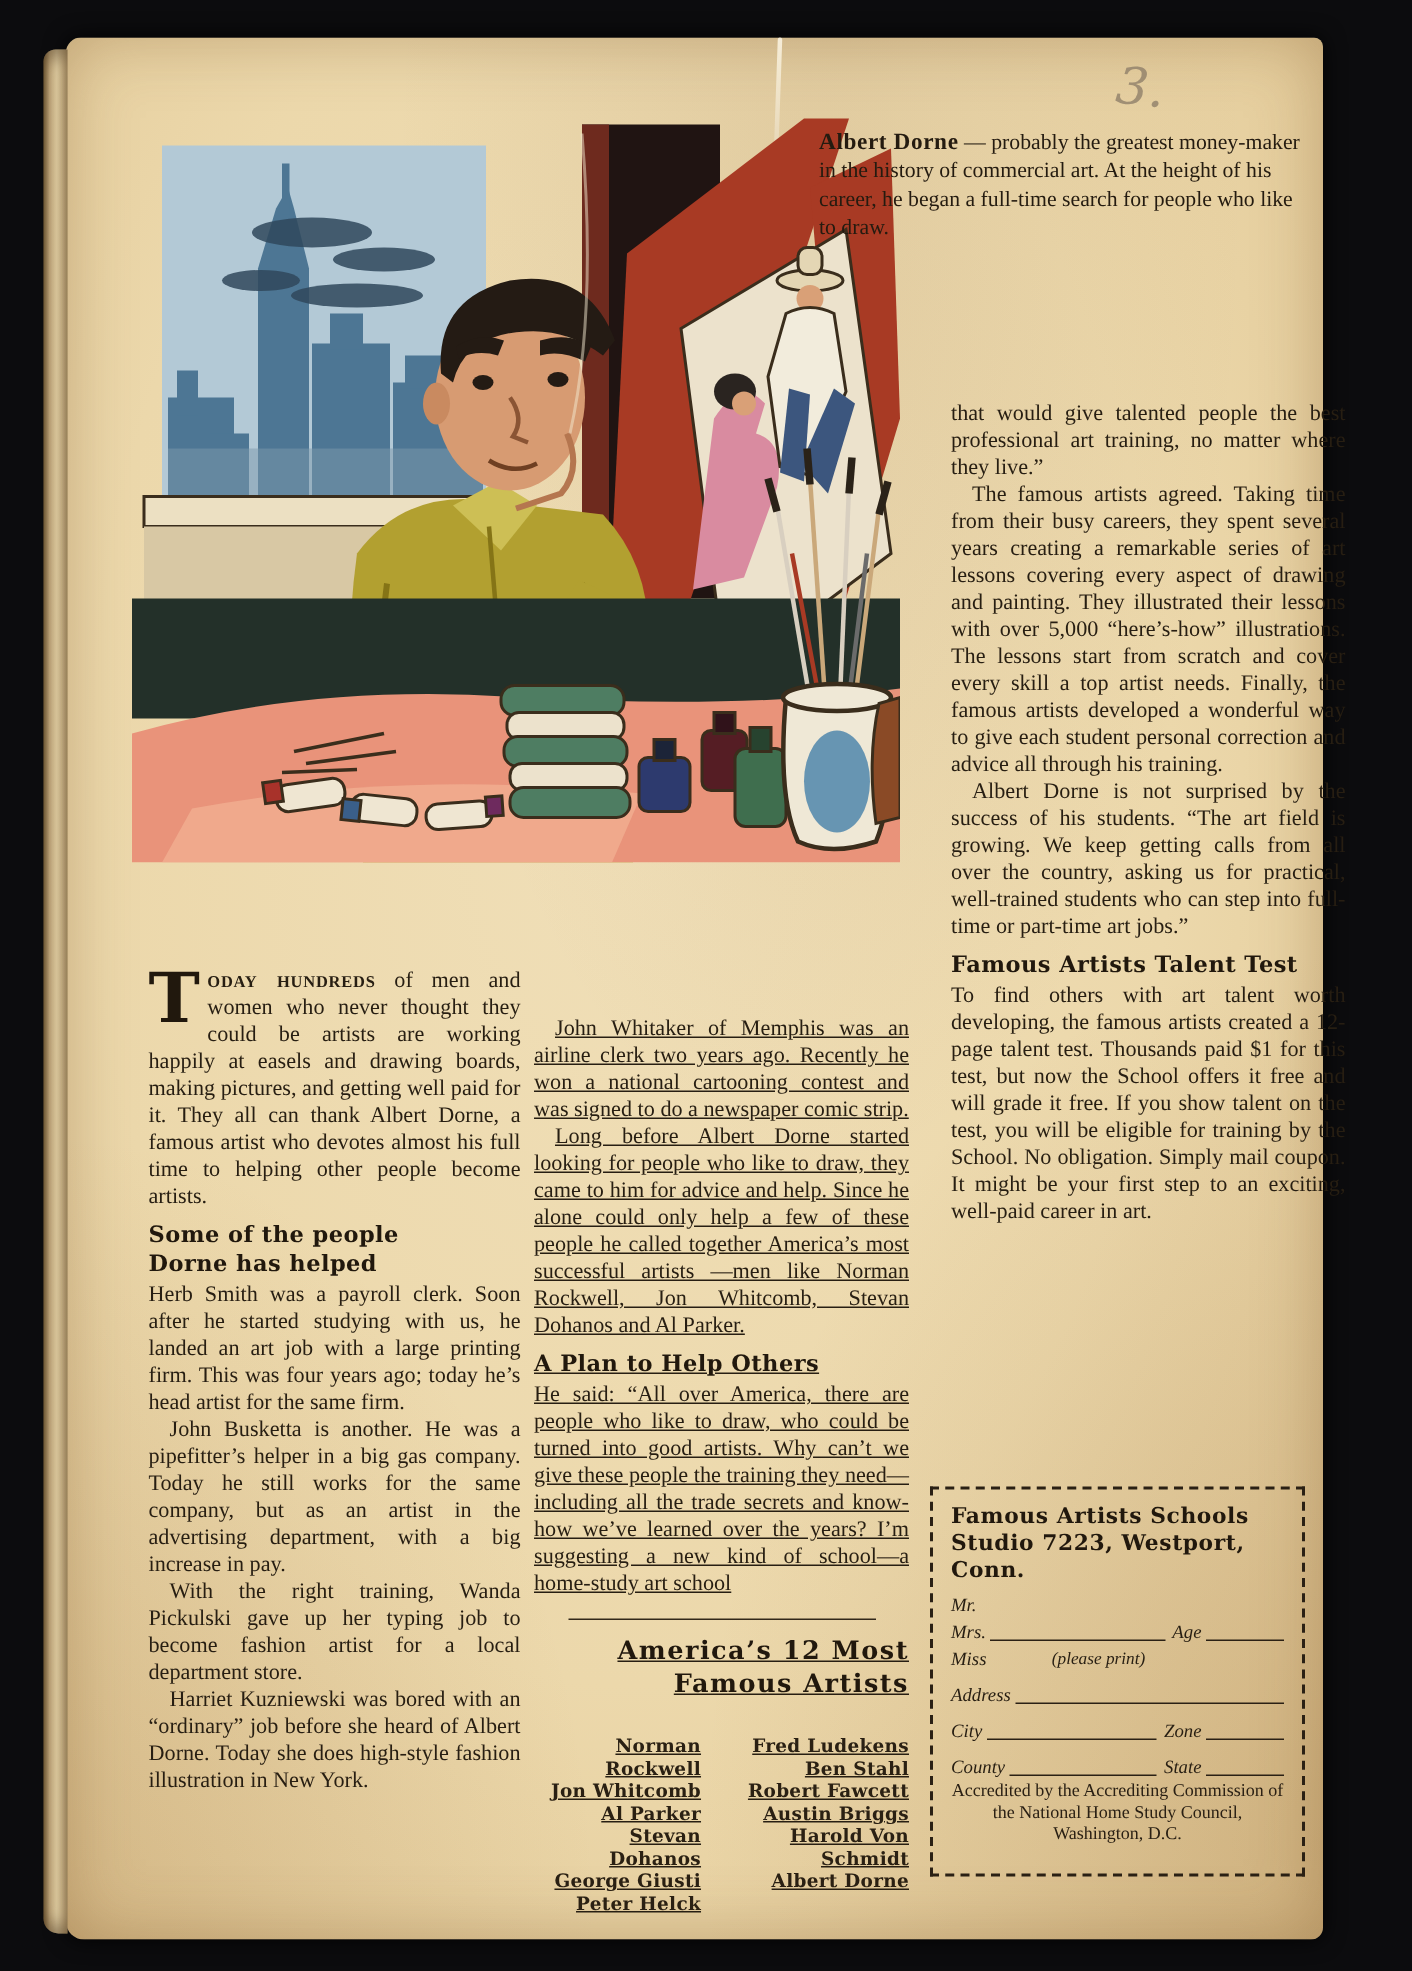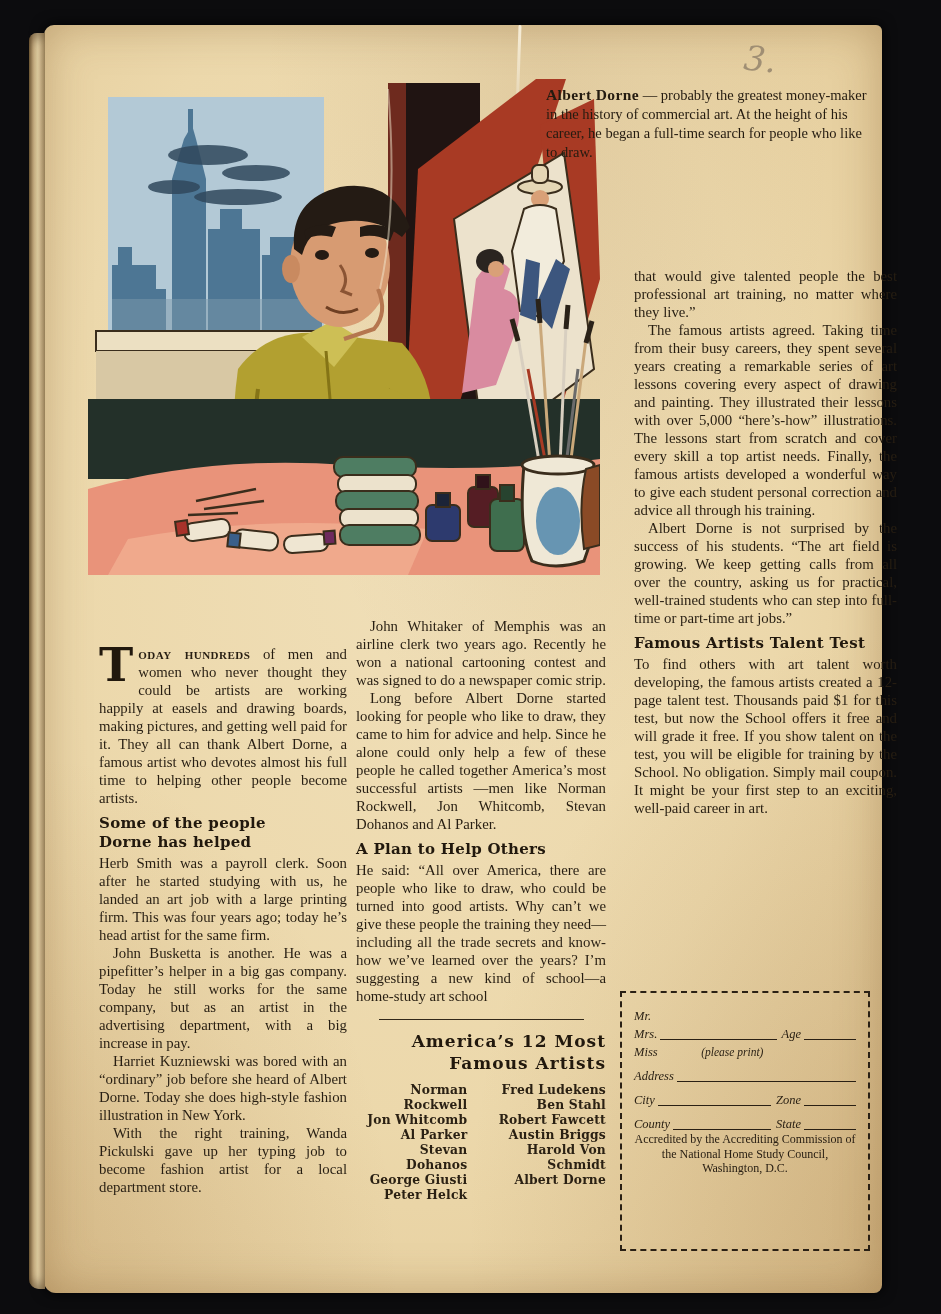--- a/index.html
+++ b/index.html
@@ -55,21 +55,21 @@
   .headline span { display:block; }
 
   
   .col {
     position:absolute; color:#271e12;
     font-size:14.8px; line-height:18px; text-align:justify;
   }
   .col p { margin:0; }
   .col p.indent { text-indent:14px; }
   .col-left { left:55px; top:620px; width:248px; }
-  .col-mid  { left:312px; top:592px; width:250px; }
+  .col-mid  { left:312px; top:652px; width:250px;text-decoration:underline; }
   .col-right{ left:590px; top:242px; width:263px; }
 
   .subhead {
     font-family:"DejaVu Serif",serif; font-weight:bold;
     font-size:15px; line-height:19px; letter-spacing:.3px;
     margin:7px 0 2px 0; color:#21180d; text-align:left;
   }
   .subhead span { display:block; }
 
   .dropcap {
@@ -78,21 +78,21 @@
   }
   .smallcaps { font-variant:small-caps; letter-spacing:.5px; font-weight:bold; font-size:15px; }
 
   
   .divider { border:none; border-top:1.5px solid #32281a; width:82%; margin:14px auto 10px auto; }
   .famous-heading {
     text-align:right; font-family:"DejaVu Serif",serif; font-weight:bold;
     font-size:17px; line-height:22px; letter-spacing:1px; color:#21180d;
   }
   .famous-heading span{ display:block; }
-  .artists { display:flex; gap:12px; margin-top:8px; justify-content:center; }
+  .artists { display:flex; gap:12px; margin-top:22px; justify-content:center; }
   .artists ul { list-style:none; font-family:"DejaVu Serif",serif; font-weight:bold;
     font-size:12.3px; line-height:15px; letter-spacing:.2px; color:#2a2013; }
   .artists ul.a-left  { text-align:right; }
   .artists ul.a-right { text-align:right; }
 
   
   .coupon {
     position:absolute; left:576px; top:966px; width:250px; height:260px;
     border:2.5px dashed #2a2014; padding:9px 12px 6px 12px;
     color:#271e12;
@@ -251,22 +251,22 @@
 
 
   <div class="col col-left">
     <p><span class="dropcap">T</span><span class="smallcaps">oday hundreds</span><span> of men and women who never thought they could be artists are working happily at easels and drawing boards, making pictures, and getting well paid for it. They all can thank Albert Dorne, a famous artist who devotes almost his full time to helping other people become artists.</span></p>
     <h3 class="subhead">
       <span>Some of the people</span>
       <span>Dorne has helped</span>
     </h3>
     <p>Herb Smith was a payroll clerk. Soon after he started studying with us, he landed an art job with a large printing firm. This was four years ago; today he’s head artist for the same firm.</p>
     <p class="indent">John Busketta is another. He was a pipefitter’s helper in a big gas company. Today he still works for the same company, but as an artist in the advertising department, with a big increase in pay.</p>
+    <p class="indent">With the right training, Wanda Pickulski gave up her typing job to become fashion artist for a local department store.</p>
     <p class="indent">Harriet Kuzniewski was bored with an “ordinary” job before she heard of Albert Dorne. Today she does high-style fashion illustration in New York.</p>
-    <p class="indent">With the right training, Wanda Pickulski gave up her typing job to become fashion artist for a local department store.</p>
   </div>
 
   <div class="col col-mid">
     <p class="indent">John Whitaker of Memphis was an airline clerk two years ago. Recently he won a national cartooning contest and was signed to do a newspaper comic strip.</p>
     <p class="indent">Long before Albert Dorne started looking for people who like to draw, they came to him for advice and help. Since he alone could only help a few of these people he called together America’s most successful artists —men like Norman Rockwell, Jon Whitcomb, Stevan Dohanos and Al Parker.</p>
     <h3 class="subhead">
       <span>A Plan to Help Others</span>
     </h3>
     <p>He said: “All over America, there are people who like to draw, who could be turned into good artists. Why can’t we give these people the training they need—including all the trade secrets and know-how we’ve learned over the years? I’m suggesting a new kind of school—a home-study art school</p>
     <hr class="divider">
@@ -298,20 +298,24 @@
     <p>that would give talented people the best professional art training, no matter where they live.”</p>
     <p class="indent">The famous artists agreed. Taking time from their busy careers, they spent several years creating a remarkable series of art lessons covering every aspect of drawing and painting. They illustrated their lessons with over 5,000 “here’s-how” illustrations. The lessons start from scratch and cover every skill a top artist needs. Finally, the famous artists developed a wonderful way to give each student personal correction and advice all through his training.</p>
     <p class="indent">Albert Dorne is not surprised by the success of his students. “The art field is growing. We keep getting calls from all over the country, asking us for practical, well-trained students who can step into full-time or part-time art jobs.”</p>
     <h3 class="subhead">
       <span>Famous Artists Talent Test</span>
     </h3>
     <p>To find others with art talent worth developing, the famous artists created a 12-page talent test. Thousands paid $1 for this test, but now the School offers it free and will grade it free. If you show talent on the test, you will be eligible for training by the School. No obligation. Simply mail coupon. It might be your first step to an exciting, well-paid career in art.</p>
   </div>
 
   <div class="coupon">
+    <div class="coupon-title">
+      <span>Famous Artists Schools</span>
+      <span>Studio 7223, Westport, Conn.</span>
+    </div>
 
     <div class="c-row" style="margin-top:7px;">
       <span class="lbl">Mr.</span>
     </div>
     <div class="c-row">
       <span class="lbl">Mrs.</span>
       <span class="c-line"></span>
       <span class="lbl" style="padding-left:5px;">Age</span>
       <span class="c-line short"></span>
     </div>

